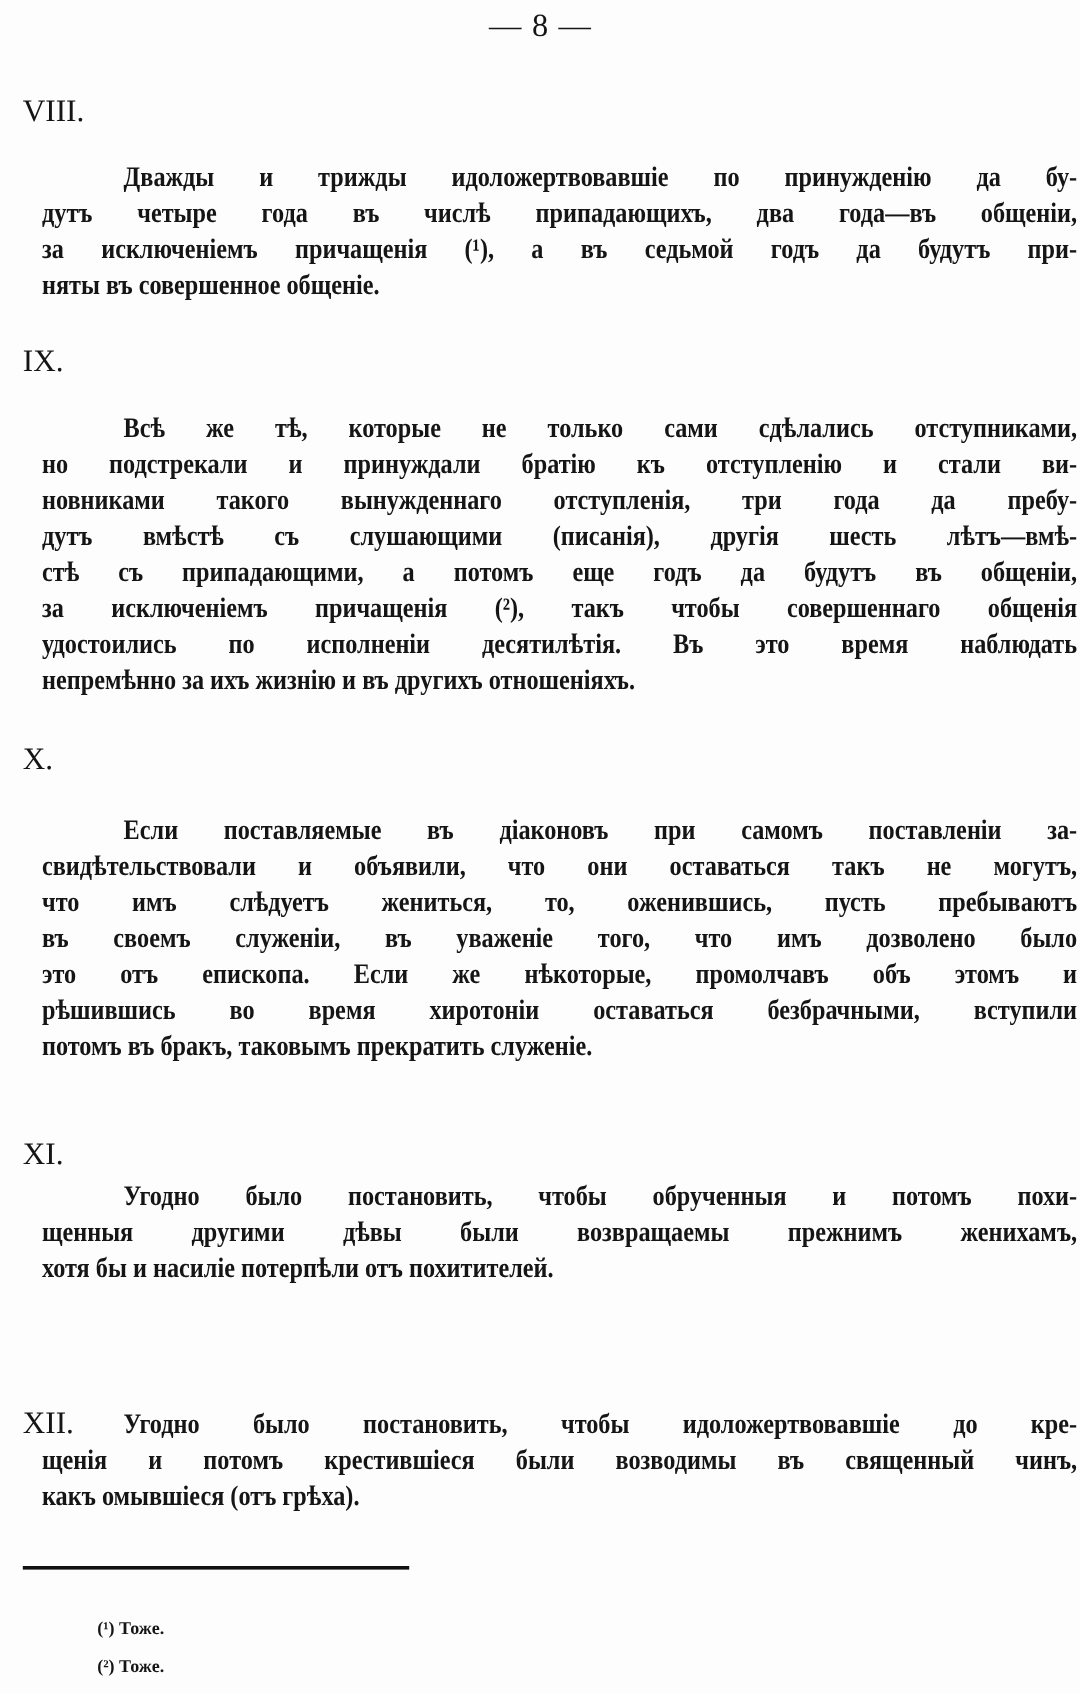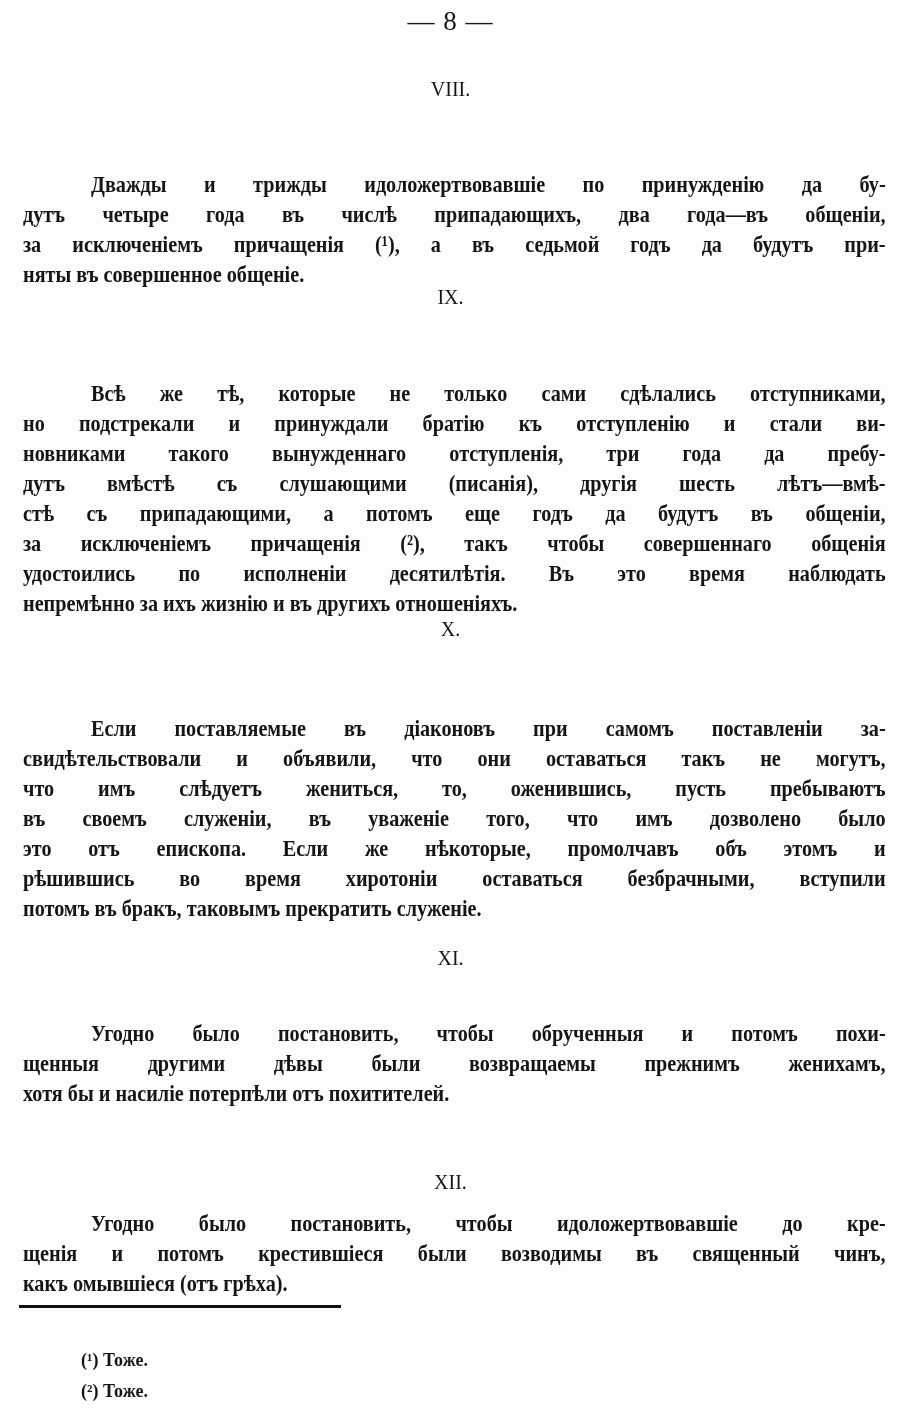--- a/index.html
+++ b/index.html
@@ -28,29 +28,27 @@
       width: 863px;
       text-align: center;
       font-size: 27px;
       font-family: "Liberation Serif", serif;
       letter-spacing: 1px;
     }
     .heading {
       position: absolute;
       left: 0;
       width: 863px;
-      text-align: center;
-      font-size: 20px;
+      font-size: 26px;
       font-family: "Liberation Serif", serif;
     }
     .para {
       position: absolute;
-      left: 4px;
+      left: 16px;
       width: 863px;
-      margin-top: 36px;
     }
     .line {
       height: 30px;
       line-height: 30px;
       font-size: 23.5px;
       font-weight: bold;
       font-family: "Liberation Serif", serif;
       transform: scaleX(0.86);
       transform-origin: left center;
       width: 1003px;
@@ -79,21 +77,21 @@
       position: absolute;
       left: 0;
       top: 1305px;
       width: 322px;
       height: 3px;
       background: #111;
     }
     .footnote {
       position: absolute;
       left: 62px;
-      font-size: 18px;
+      font-size: 15px;
       font-weight: bold;
       font-family: "Liberation Serif", serif;
     }
   </style>
 </head>
 <body>
 
 <div class="page">
 
   <div class="page-number">— 8 —</div>

